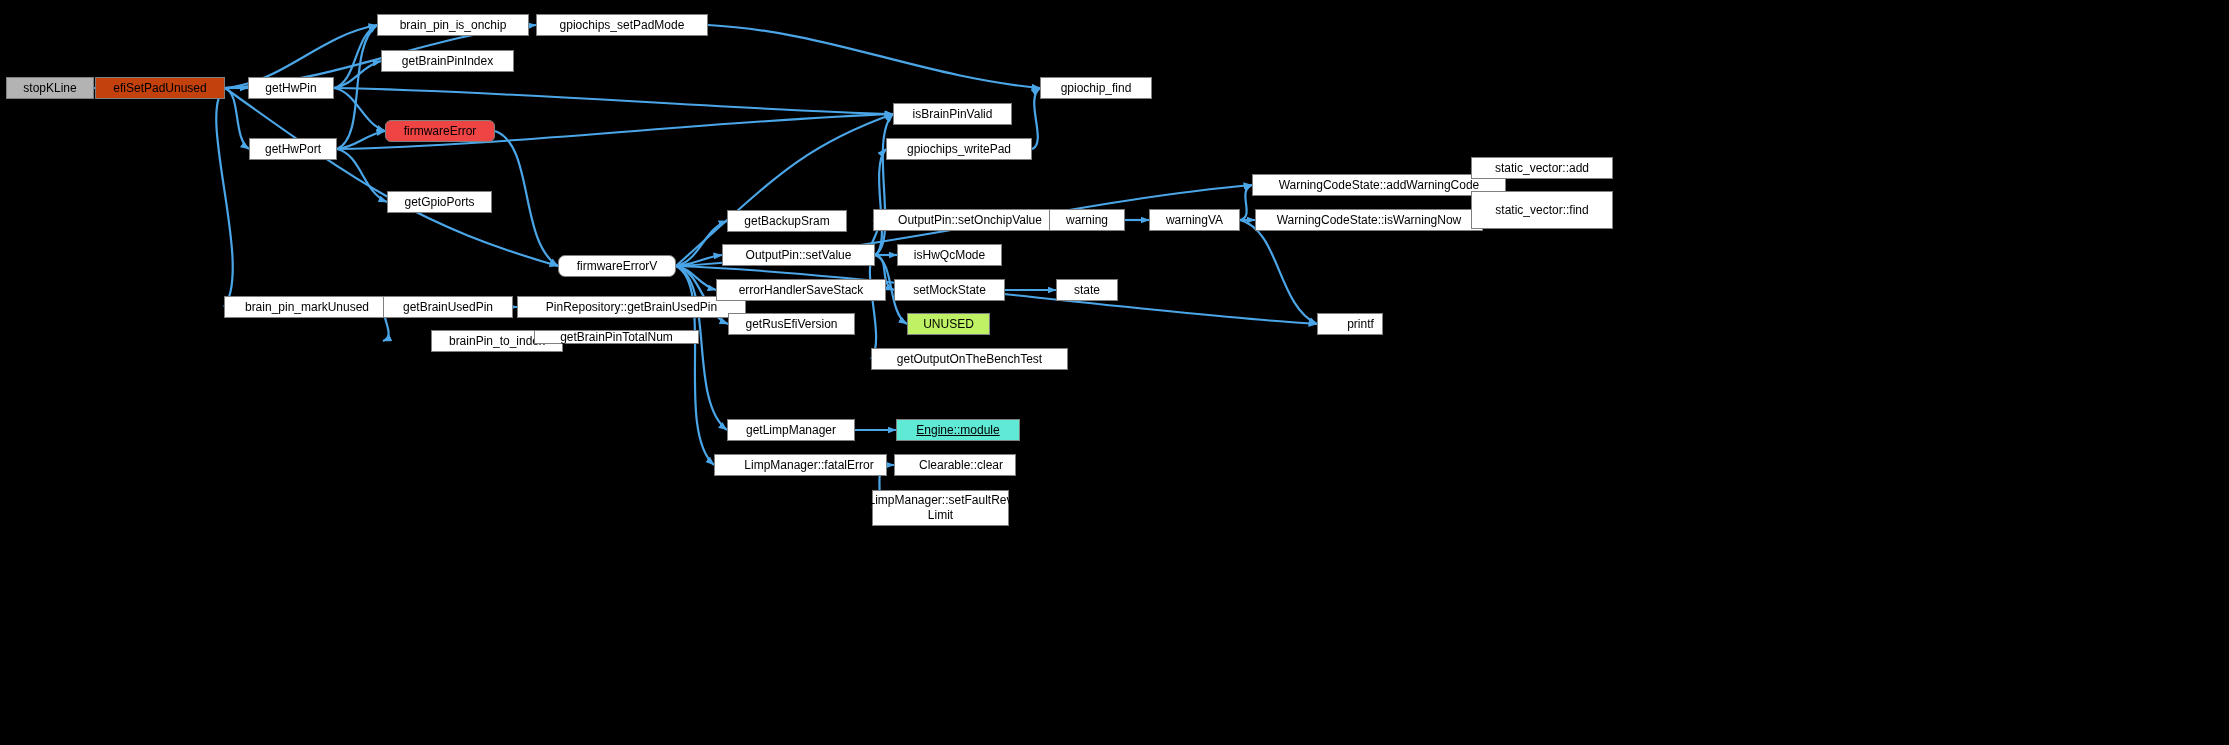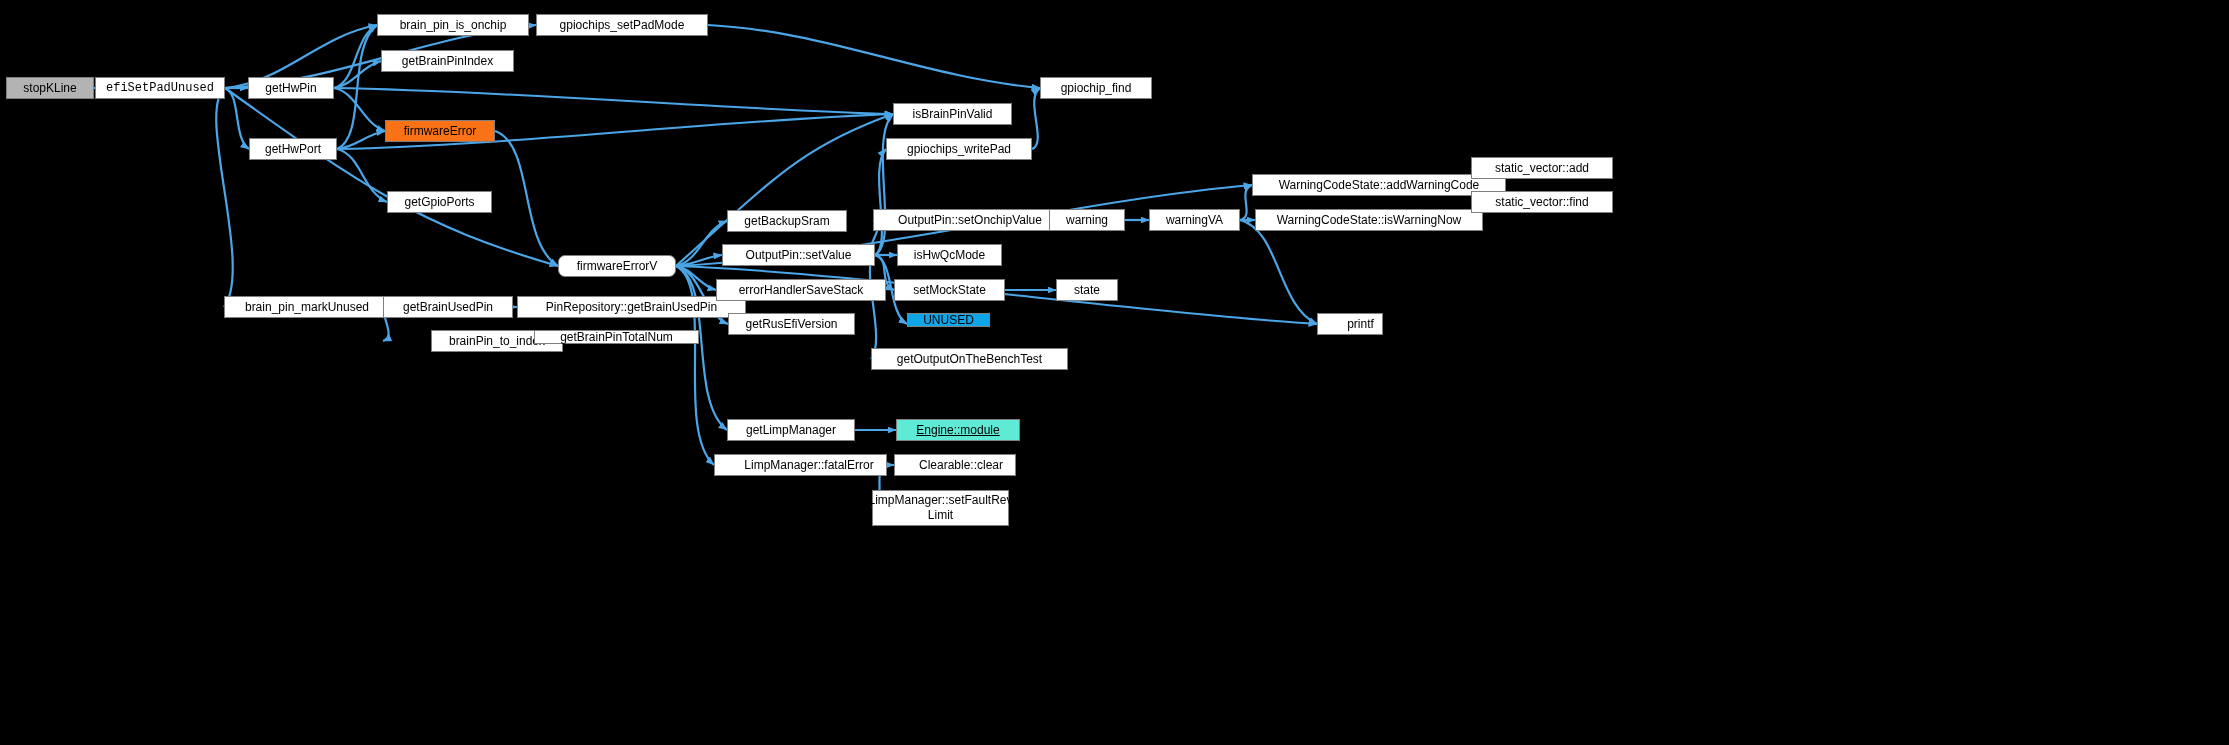--- a/index.html
+++ b/index.html
@@ -104,54 +104,54 @@
         <path d="M 1506,185 C 1490,183.3 1487,171.06 1471,168" fill="none" stroke="#4ba6e8" stroke-width="2.2" marker-end="url(#arrow)"></path>
         <path d="M 1506,185 C 1490,186.7 1487,198.94 1471,202" fill="none" stroke="#4ba6e8" stroke-width="2.2" marker-end="url(#arrow)"></path>
         <path d="M 1005,290 C 1022.2125,290 1038.7875,290 1056,290" fill="none" stroke="#4ba6e8" stroke-width="2.2" marker-end="url(#arrow)"></path>
         <path d="M 855,430 C 871,430 880,430 896,430" fill="none" stroke="#4ba6e8" stroke-width="2.2" marker-end="url(#arrow)"></path>
         <path d="M 887,465 C 903,465 878,465 894,465" fill="none" stroke="#4ba6e8" stroke-width="2.2" marker-end="url(#arrow)"></path>
         <path d="M 887,465 C 871,469.3 888,500.26 872,508" fill="none" stroke="#4ba6e8" stroke-width="2.2" marker-end="url(#arrow)"></path>
       </g>
   </svg>
   <div id="node-layer">
       <div class="node root" style="left: 6px; top: 77px; width: 88px; height: 22px; background: rgb(179, 179, 179); border-color: rgb(128, 128, 128);">stopKLine</div>
-      <div class="node" style="left: 95px; top: 77px; width: 130px; height: 22px; background: #ffffff; border-color: rgb(128, 128, 128); font-family: Liberation Mono, monospace;">efiSetPadUnused</div>
+      <div class="node" style="left: 95px; top: 77px; width: 130px; height: 22px; background: #c2410c; border-color: rgb(128, 128, 128);">efiSetPadUnused</div>
       <div class="node" style="left: 248px; top: 77px; width: 86px; height: 22px; background: rgb(255, 255, 255); border-color: rgb(128, 128, 128);">getHwPin</div>
       <div class="node" style="left: 249px; top: 138px; width: 88px; height: 22px; background: rgb(255, 255, 255); border-color: rgb(128, 128, 128);">getHwPort</div>
       <div class="node" style="left: 377px; top: 14px; width: 152px; height: 22px; background: rgb(255, 255, 255); border-color: rgb(128, 128, 128);">brain_pin_is_onchip</div>
       <div class="node" style="left: 381px; top: 50px; width: 133px; height: 22px; background: rgb(255, 255, 255); border-color: rgb(128, 128, 128);">getBrainPinIndex</div>
-      <div class="node" style="left: 385px; top: 120px; width: 110px; height: 22px; background: #f97316; border-color: rgb(128, 128, 128);">firmwareError</div>
+      <div class="node" style="left: 385px; top: 120px; width: 110px; height: 22px; background: #ef4444; border-color: rgb(128, 128, 128); border-radius: 6px;">firmwareError</div>
       <div class="node" style="left: 387px; top: 191px; width: 105px; height: 22px; background: rgb(255, 255, 255); border-color: rgb(128, 128, 128);">getGpioPorts</div>
       <div class="node" style="left: 536px; top: 14px; width: 172px; height: 22px; background: rgb(255, 255, 255); border-color: rgb(128, 128, 128);">gpiochips_setPadMode</div>
       <div class="node" style="left: 224px; top: 296px; width: 166px; height: 22px; background: rgb(255, 255, 255); border-color: rgb(128, 128, 128);">brain_pin_markUnused</div>
       <div class="node" style="left: 383px; top: 296px; width: 130px; height: 22px; background: rgb(255, 255, 255); border-color: rgb(128, 128, 128);">getBrainUsedPin</div>
       <div class="node" style="left: 383px; top: 330px; width: 132px; height: 22px; background: rgb(255, 255, 255); border-color: rgb(128, 128, 128); margin-left: 48px;">brainPin_to_index</div>
       <div class="node" style="left: 517px; top: 296px; width: 229px; height: 22px; background: rgb(255, 255, 255); border-color: rgb(128, 128, 128);">PinRepository::getBrainUsedPin</div>
       <div class="node" style="left: 534px; top: 330px; width: 165px; height: 14px; background: rgb(255, 255, 255); border-color: rgb(128, 128, 128);">getBrainPinTotalNum</div>
       <div class="node" style="left: 558px; top: 255px; width: 118px; height: 22px; background: rgb(255, 255, 255); border-color: rgb(128, 128, 128); border-radius: 7px;">firmwareErrorV</div>
       <div class="node" style="left: 727px; top: 210px; width: 120px; height: 22px; background: rgb(255, 255, 255); border-color: rgb(128, 128, 128);">getBackupSram</div>
       <div class="node" style="left: 722px; top: 244px; width: 153px; height: 22px; background: rgb(255, 255, 255); border-color: rgb(128, 128, 128);">OutputPin::setValue</div>
       <div class="node" style="left: 716px; top: 279px; width: 170px; height: 22px; background: rgb(255, 255, 255); border-color: rgb(128, 128, 128);">errorHandlerSaveStack</div>
       <div class="node" style="left: 728px; top: 313px; width: 127px; height: 22px; background: rgb(255, 255, 255); border-color: rgb(128, 128, 128);">getRusEfiVersion</div>
       <div class="node" style="left: 727px; top: 419px; width: 128px; height: 22px; background: rgb(255, 255, 255); border-color: rgb(128, 128, 128);">getLimpManager</div>
       <div class="node" style="left: 714px; top: 454px; width: 173px; height: 22px; background: rgb(255, 255, 255); border-color: rgb(128, 128, 128); padding-left: 17px;">LimpManager::fatalError</div>
       <div class="node" style="left: 893px; top: 103px; width: 119px; height: 22px; background: rgb(255, 255, 255); border-color: rgb(128, 128, 128);">isBrainPinValid</div>
       <div class="node" style="left: 886px; top: 138px; width: 146px; height: 22px; background: rgb(255, 255, 255); border-color: rgb(128, 128, 128);">gpiochips_writePad</div>
       <div class="node" style="left: 873px; top: 209px; width: 194px; height: 22px; background: rgb(255, 255, 255); border-color: rgb(128, 128, 128);">OutputPin::setOnchipValue</div>
       <div class="node" style="left: 897px; top: 244px; width: 105px; height: 22px; background: rgb(255, 255, 255); border-color: rgb(128, 128, 128);">isHwQcMode</div>
       <div class="node" style="left: 894px; top: 279px; width: 111px; height: 22px; background: rgb(255, 255, 255); border-color: rgb(128, 128, 128);">setMockState</div>
-      <div class="node" style="left: 907px; top: 313px; width: 83px; height: 14px; background: #0ea5e9; border-color: rgb(128, 128, 128);">UNUSED</div>
+      <div class="node" style="left: 907px; top: 313px; width: 83px; height: 22px; background: #bef264; border-color: rgb(128, 128, 128);">UNUSED</div>
       <div class="node" style="left: 871px; top: 348px; width: 197px; height: 22px; background: rgb(255, 255, 255); border-color: rgb(128, 128, 128);">getOutputOnTheBenchTest</div>
       <div class="node" style="left: 896px; top: 419px; width: 124px; height: 22px; background: #5eead4; border-color: rgb(128, 128, 128); text-decoration: underline;">Engine::module</div>
       <div class="node" style="left: 894px; top: 454px; width: 122px; height: 22px; background: rgb(255, 255, 255); border-color: rgb(128, 128, 128); padding-left: 12px;">Clearable::clear</div>
       <div class="node twoline" style="left: 872px; top: 490px; width: 137px; height: 36px; background: rgb(255, 255, 255); border-color: rgb(128, 128, 128);">LimpManager::setFaultRev
 Limit</div>
       <div class="node" style="left: 1040px; top: 77px; width: 112px; height: 22px; background: rgb(255, 255, 255); border-color: rgb(128, 128, 128);">gpiochip_find</div>
       <div class="node" style="left: 1049px; top: 209px; width: 76px; height: 22px; background: rgb(255, 255, 255); border-color: rgb(128, 128, 128);">warning</div>
       <div class="node" style="left: 1149px; top: 209px; width: 91px; height: 22px; background: rgb(255, 255, 255); border-color: rgb(128, 128, 128);">warningVA</div>
       <div class="node" style="left: 1056px; top: 279px; width: 62px; height: 22px; background: rgb(255, 255, 255); border-color: rgb(128, 128, 128);">state</div>
       <div class="node" style="left: 1317px; top: 313px; width: 66px; height: 22px; background: rgb(255, 255, 255); border-color: rgb(128, 128, 128); padding-left: 21px;">printf</div>
       <div class="node" style="left: 1252px; top: 174px; width: 254px; height: 22px; background: rgb(255, 255, 255); border-color: rgb(128, 128, 128);">WarningCodeState::addWarningCode</div>
       <div class="node" style="left: 1255px; top: 209px; width: 228px; height: 22px; background: rgb(255, 255, 255); border-color: rgb(128, 128, 128);">WarningCodeState::isWarningNow</div>
       <div class="node" style="left: 1471px; top: 157px; width: 142px; height: 22px; background: rgb(255, 255, 255); border-color: rgb(128, 128, 128);">static_vector::add</div>
-      <div class="node" style="left: 1471px; top: 191px; width: 142px; height: 22px; background: rgb(255, 255, 255); border-color: rgb(128, 128, 128);">static_vector::find</div>
+      <div class="node" style="left: 1471px; top: 191px; width: 142px; height: 38px; background: rgb(255, 255, 255); border-color: rgb(128, 128, 128);">static_vector::find</div>
     </div>
 </div>
 
 </body></html>

